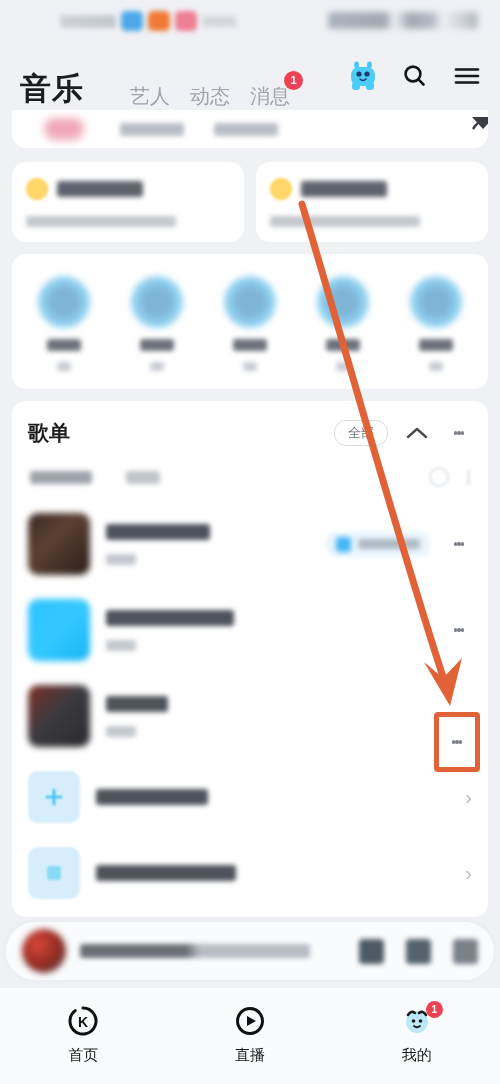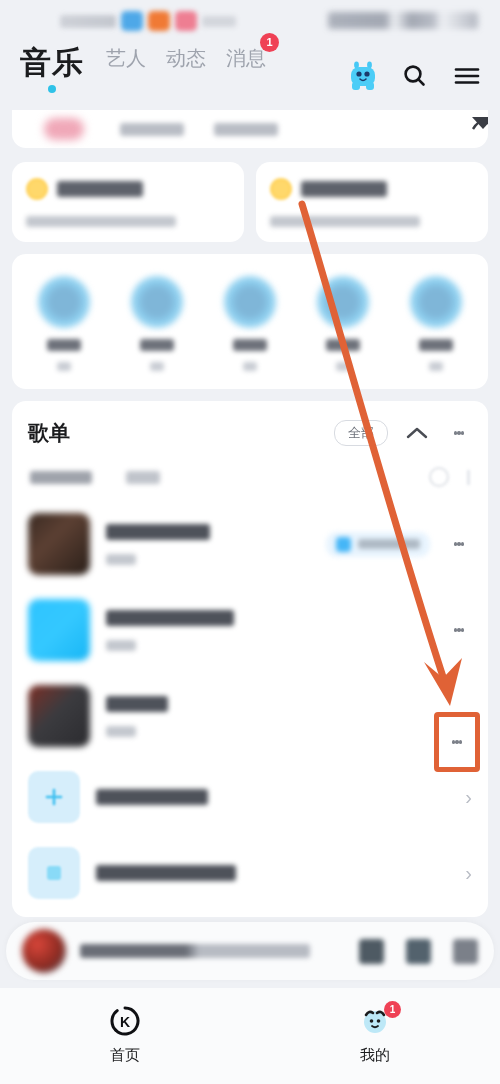--- a/index.html
+++ b/index.html
@@ -36,23 +36,24 @@
   .sb-right {
     position: absolute; right: 22px; top: 12px;
     width: 150px; height: 17px; border-radius: 3px;
     background: linear-gradient(90deg,#9aa0ac 0%,#8d93a0 38%,#eff1f5 44%,#8d93a0 55%,#a9aeb9 70%,#eff1f5 76%,#a4a9b4 100%);
     filter: blur(3px); opacity: .78;
   }
 
   
   .topnav {
     height: 68px;
-    display: flex; align-items: flex-start;
+    display: flex; align-items: flex-end;
     padding: 0 20px;
     position: relative;
+    gap: 24px;
   }
   .brand {
     font-size: 31px; font-weight: 700; color: #1b1c1e;
     letter-spacing: 1px; position: relative;
   }
   .brand-dot {
     position: absolute; left: 50%; transform: translateX(-50%);
     bottom: -9px; width: 8px; height: 8px; border-radius: 50%;
     background: #2fc2e8;
   }
@@ -462,20 +463,29 @@
       <div class="bn-ico">
         <svg width="32" height="32" viewBox="0 0 32 32">
           <path d="M16 3 a13 13 0 1 1 -9.2 22.2" stroke="#0f1013" stroke-width="3" fill="none" stroke-linecap="round"></path>
           <path d="M6.8 25.2 a13 13 0 0 1 1.4 -19.6" stroke="#0f1013" stroke-width="3" fill="none" stroke-linecap="round"></path>
           <text x="16" y="22" font-size="14" font-weight="700" text-anchor="middle" fill="#0f1013" font-family="Liberation Sans, sans-serif">K</text>
         </svg>
       </div>
       <div class="bn-label">首页</div>
     </div>
 
+    <div class="bn">
+      <div class="bn-ico">
+        <svg width="32" height="32" viewBox="0 0 32 32">
+          <circle cx="16" cy="16" r="12.5" stroke="#0f1013" stroke-width="3" fill="none"></circle>
+          <path d="M13 11 L22 16 L13 21 Z" fill="#0f1013"></path>
+        </svg>
+      </div>
+      <div class="bn-label">直播</div>
+    </div>
 
 
     <div class="bn">
       <div class="bn-ico">
         <svg width="32" height="32" viewBox="0 0 32 32">
           <circle cx="16" cy="17" r="11" fill="#bde8f7"></circle>
           <path d="M7 10 q3 -5 7 -2" stroke="#1b1c1e" stroke-width="2.6" fill="none" stroke-linecap="round"></path>
           <path d="M25 10 q-3 -5 -7 -2" stroke="#1b1c1e" stroke-width="2.6" fill="none" stroke-linecap="round"></path>
           <circle cx="12.5" cy="16" r="1.8" fill="#1b1c1e"></circle>
           <circle cx="19.5" cy="16" r="1.8" fill="#1b1c1e"></circle>

